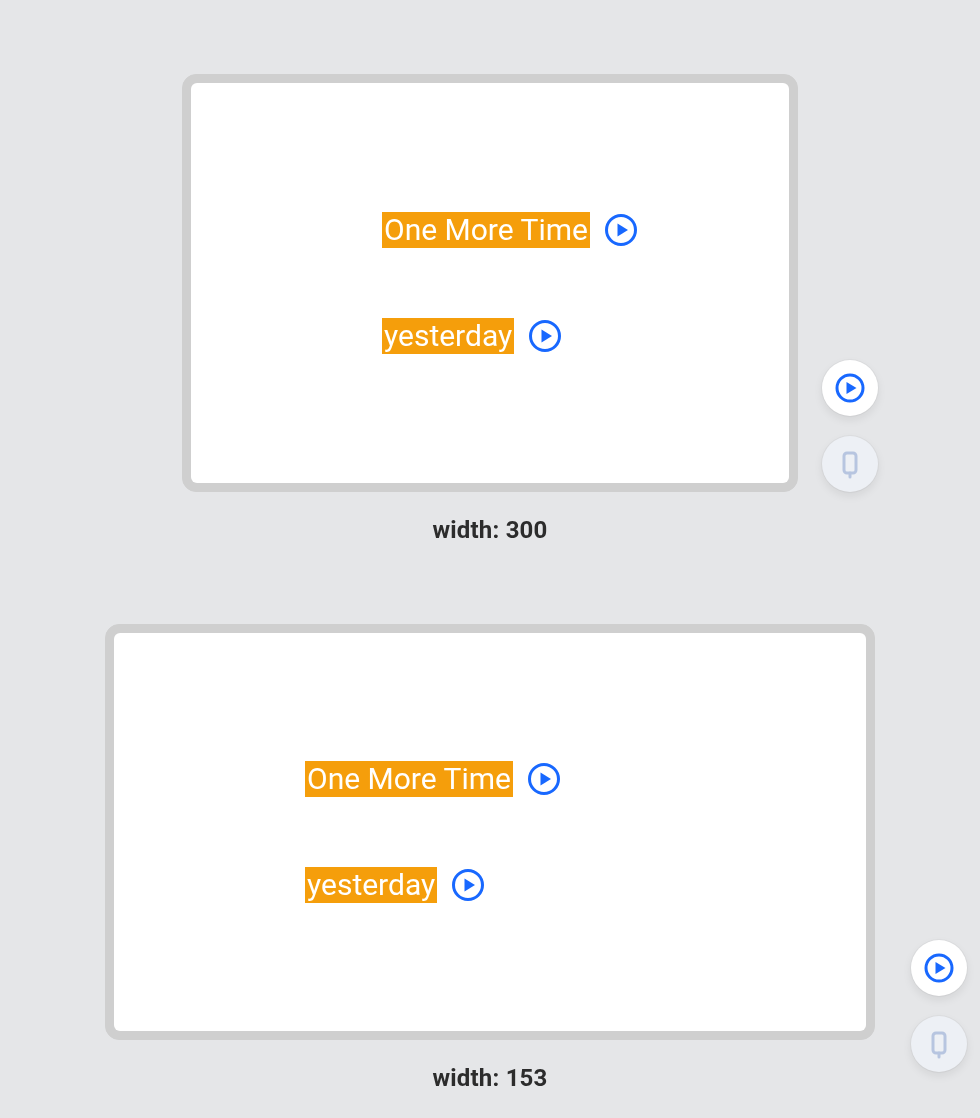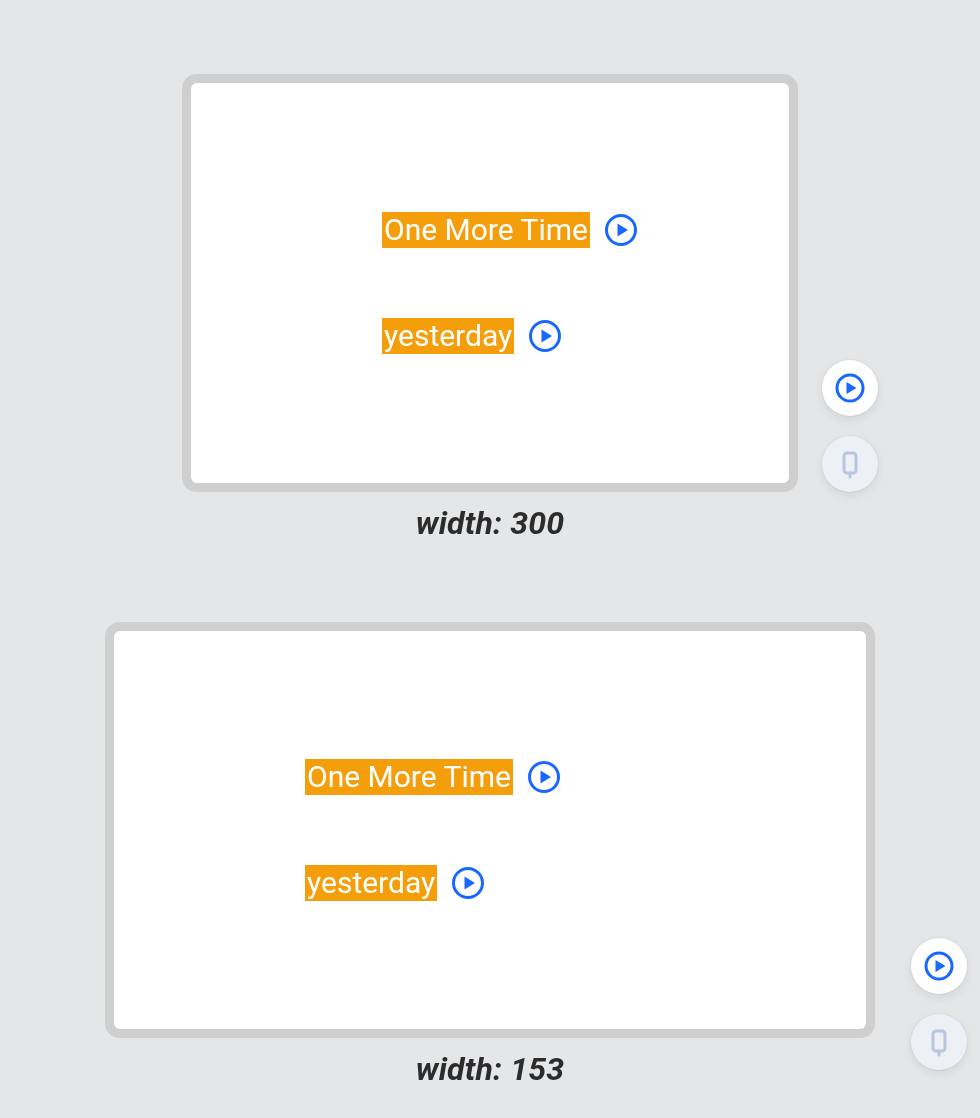--- a/index.html
+++ b/index.html
@@ -60,26 +60,25 @@
   .play-inline {
     width: 34px;
     height: 34px;
     flex: 0 0 auto;
     display: inline-flex;
     align-items: center;
     justify-content: center;
   }
   .play-inline svg { display: block; }
   .caption {
-    font-size: 32px;
+    font-size: 24px;
     font-weight: 700;
     color: #2c2c2c;
-    margin-top: 12px;
+    margin-top: 24px;
     letter-spacing: 0.2px;
-    font-style: italic;
   }
   .side-controls {
     position: absolute;
     display: flex;
     flex-direction: column;
     gap: 20px;
   }
   .circle-btn {
     width: 56px;
     height: 56px;

